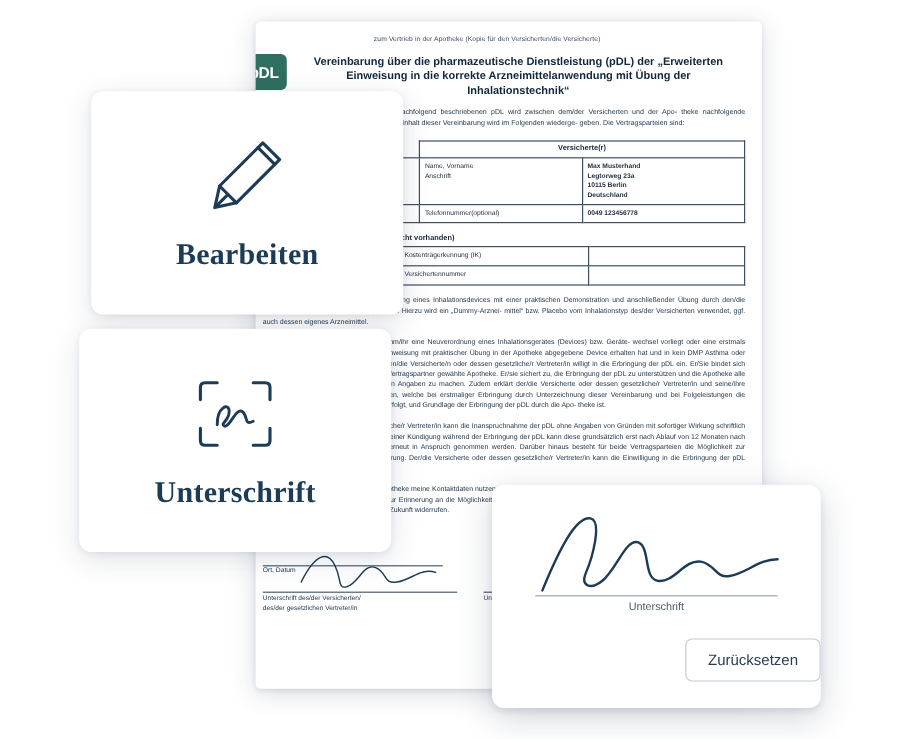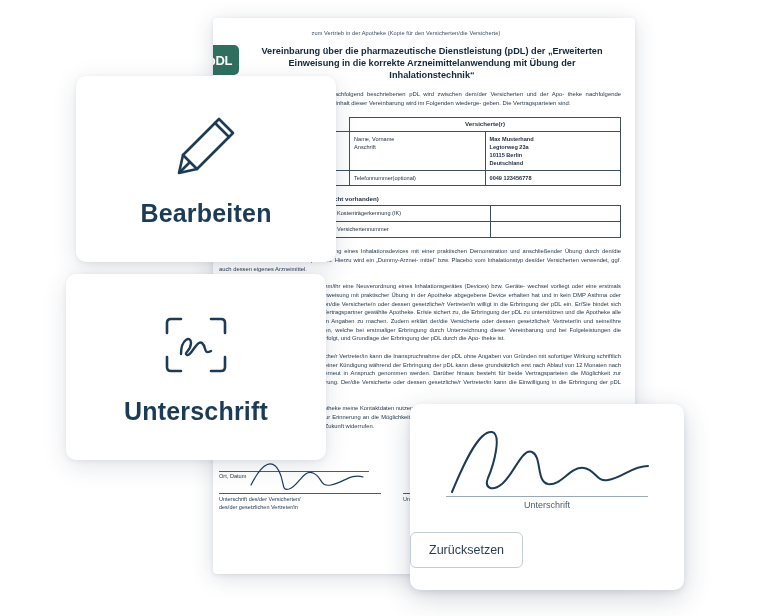--- a/index.html
+++ b/index.html
@@ -174,20 +174,21 @@
   
   .feature-card {
     position: absolute;
     background: #ffffff;
     border-radius: 10px;
     box-shadow: 0 6px 24px rgba(30,50,80,0.13), 0 1px 5px rgba(30,50,80,0.08);
     display: flex;
     flex-direction: column;
     align-items: center;
     justify-content: center;
+    font-family: Liberation Serif, serif;
   }
   .card-edit {
     left: 76px;
     top: 76px;
     width: 260px;
     height: 186px;
   }
   .card-sign {
     left: 66px;
     top: 274px;
@@ -241,21 +242,21 @@
     text-align: center;
     font-size: 9px;
     color: #4a5b6c;
   }
   .sig-actions {
     position: absolute;
     left: 0;
     bottom: 22px;
     width: 100%;
     display: flex;
-    justify-content: flex-start;
+    justify-content: flex-end;
     gap: 3px;
   }
   .btn {
     font-family: "Liberation Sans", sans-serif;
     font-size: 12.5px;
     border-radius: 6px;
     padding: 10px 18px;
     cursor: pointer;
     border: 1px solid #c2ccd6;
     background: #ffffff;

